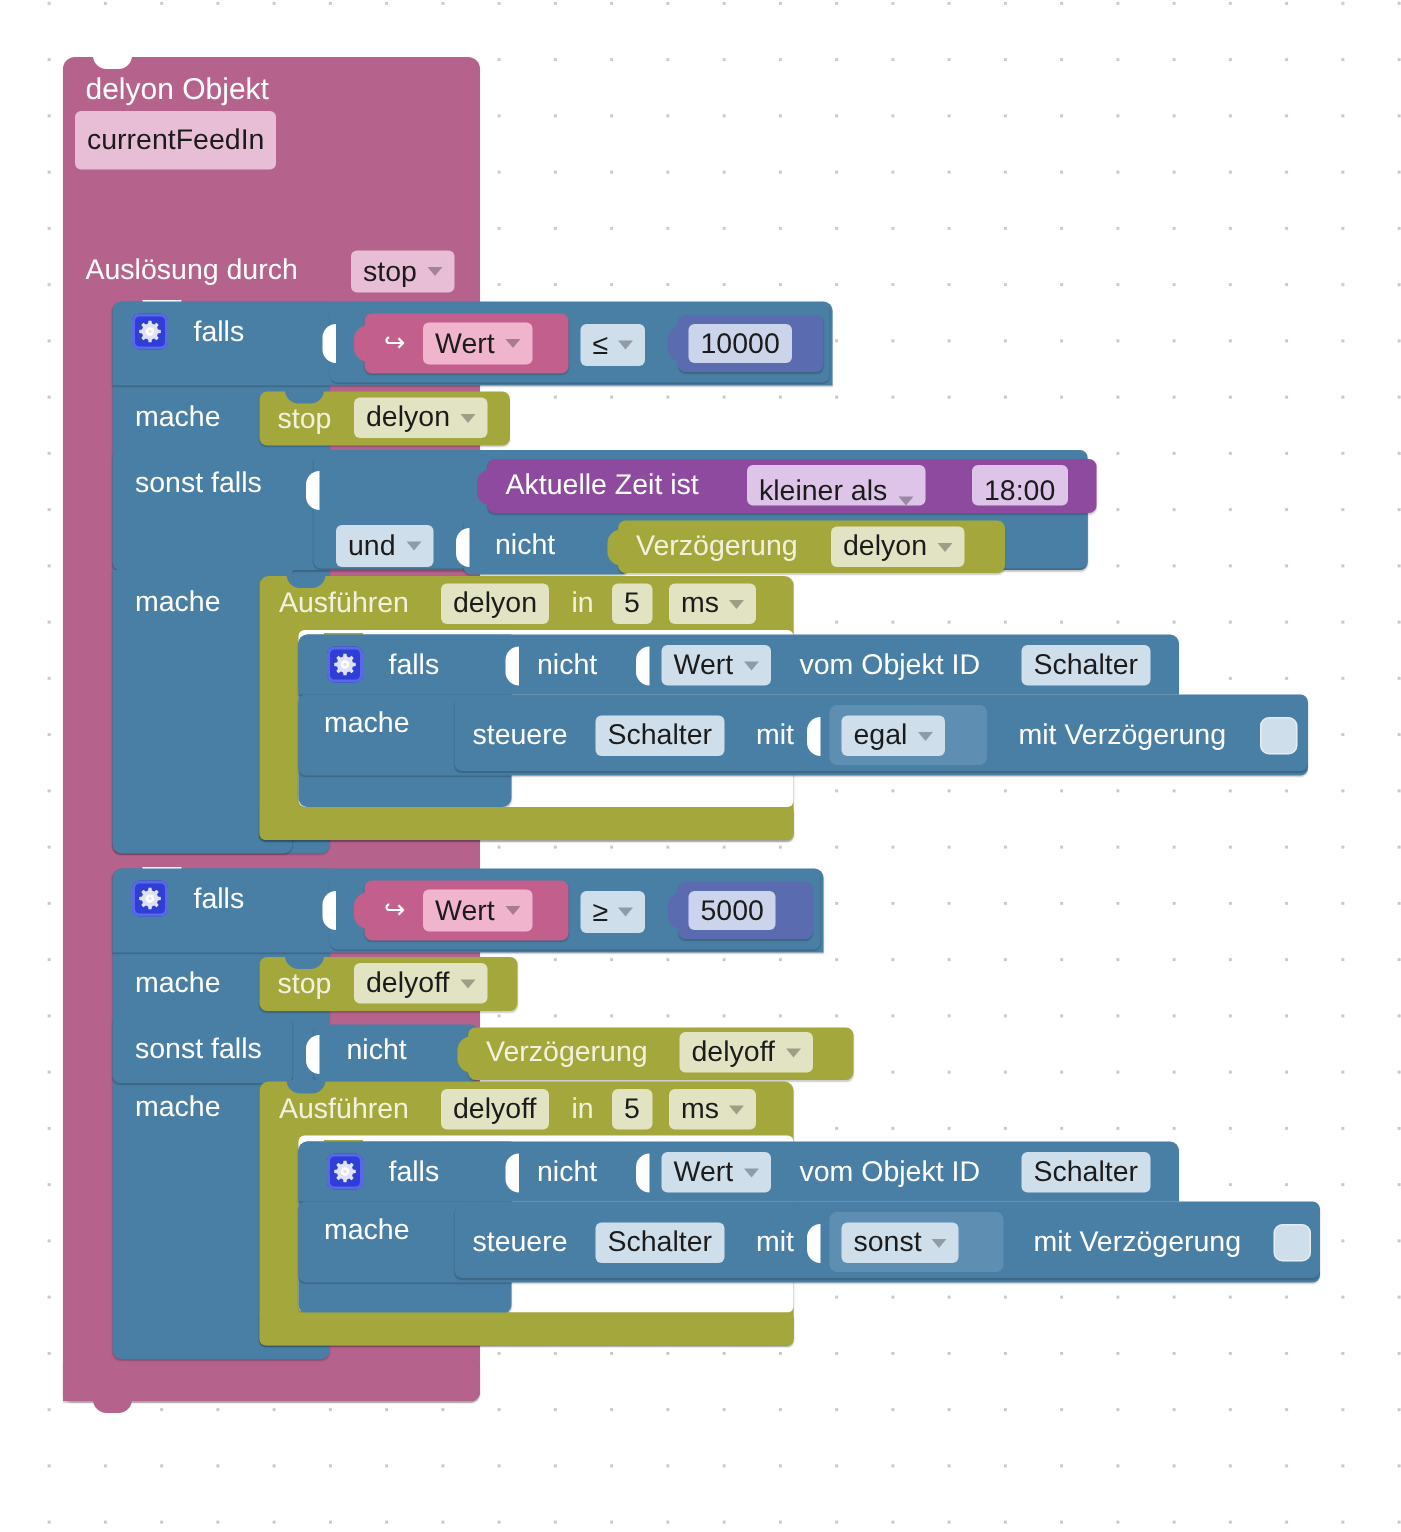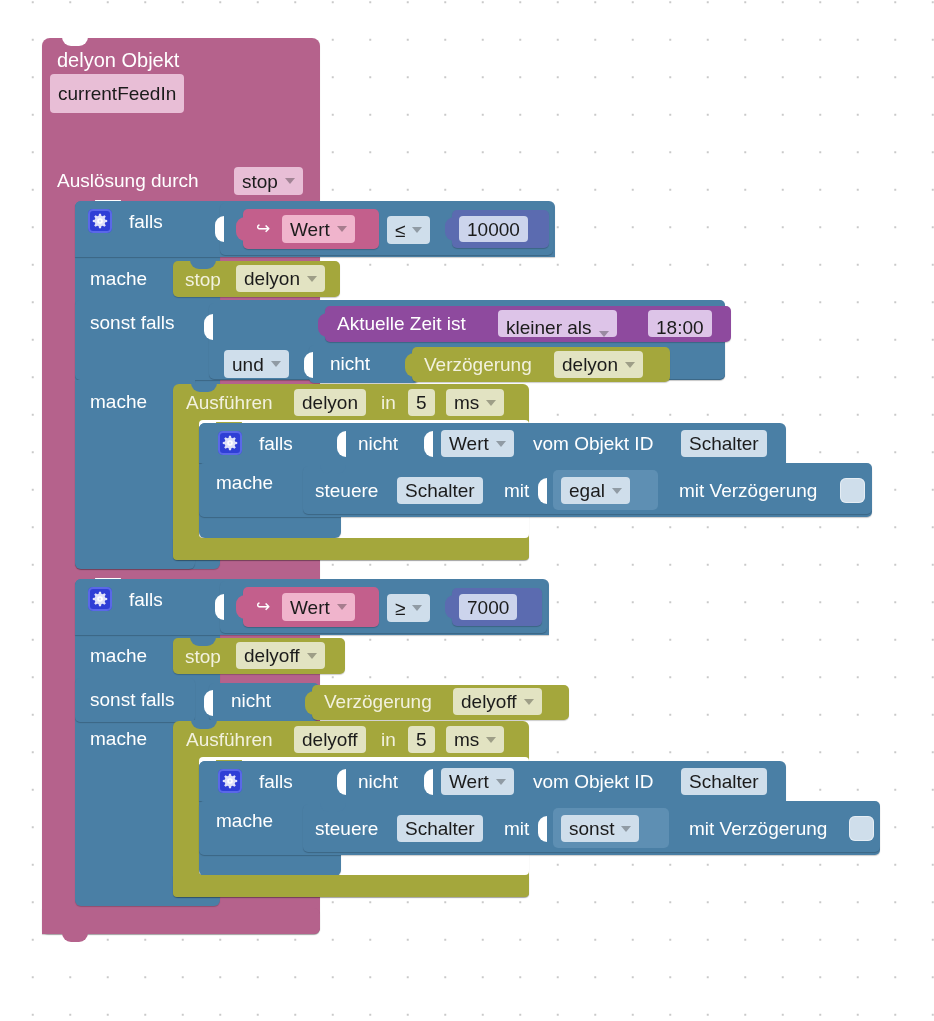--- a/index.html
+++ b/index.html
@@ -285,21 +285,21 @@
   <div class="fld f-pink drop" style="left:282px; top:593px; height:28px;">
     <span class="cap">Wert</span>
   </div>
 
   <div class="fld f-blue drop" style="left:387px; top:594px; height:28px;">
     <span class="cap">≥</span>
   </div>
 
   <div class="blk c-navy" style="left:452px; top:588px; width:90px; height:38px;"></div>
   <div class="plug c-navy" style="left:445px; top:595px;"></div>
-  <div class="fld f-num" style="left:459px; top:594px; height:26px;">7000</div>
+  <div class="fld f-num" style="left:459px; top:594px; height:26px;">5000</div>
 
   <span class="lbl" style="left:90px; top:646px;">mache</span>
   <div class="blk c-olive" style="left:173px; top:638px; width:172px; height:36px;"></div>
   <div class="notch-top" style="left:190px; top:637px; background:#4a7fa5;"></div>
   <span class="lbl cream" style="left:185px; top:647px;">stop</span>
   <div class="fld f-olive drop" style="left:236px; top:642px; height:27px;">
     <span class="cap">delyoff</span>
   </div>
 
   <span class="lbl" style="left:90px; top:690px;">sonst falls</span>

